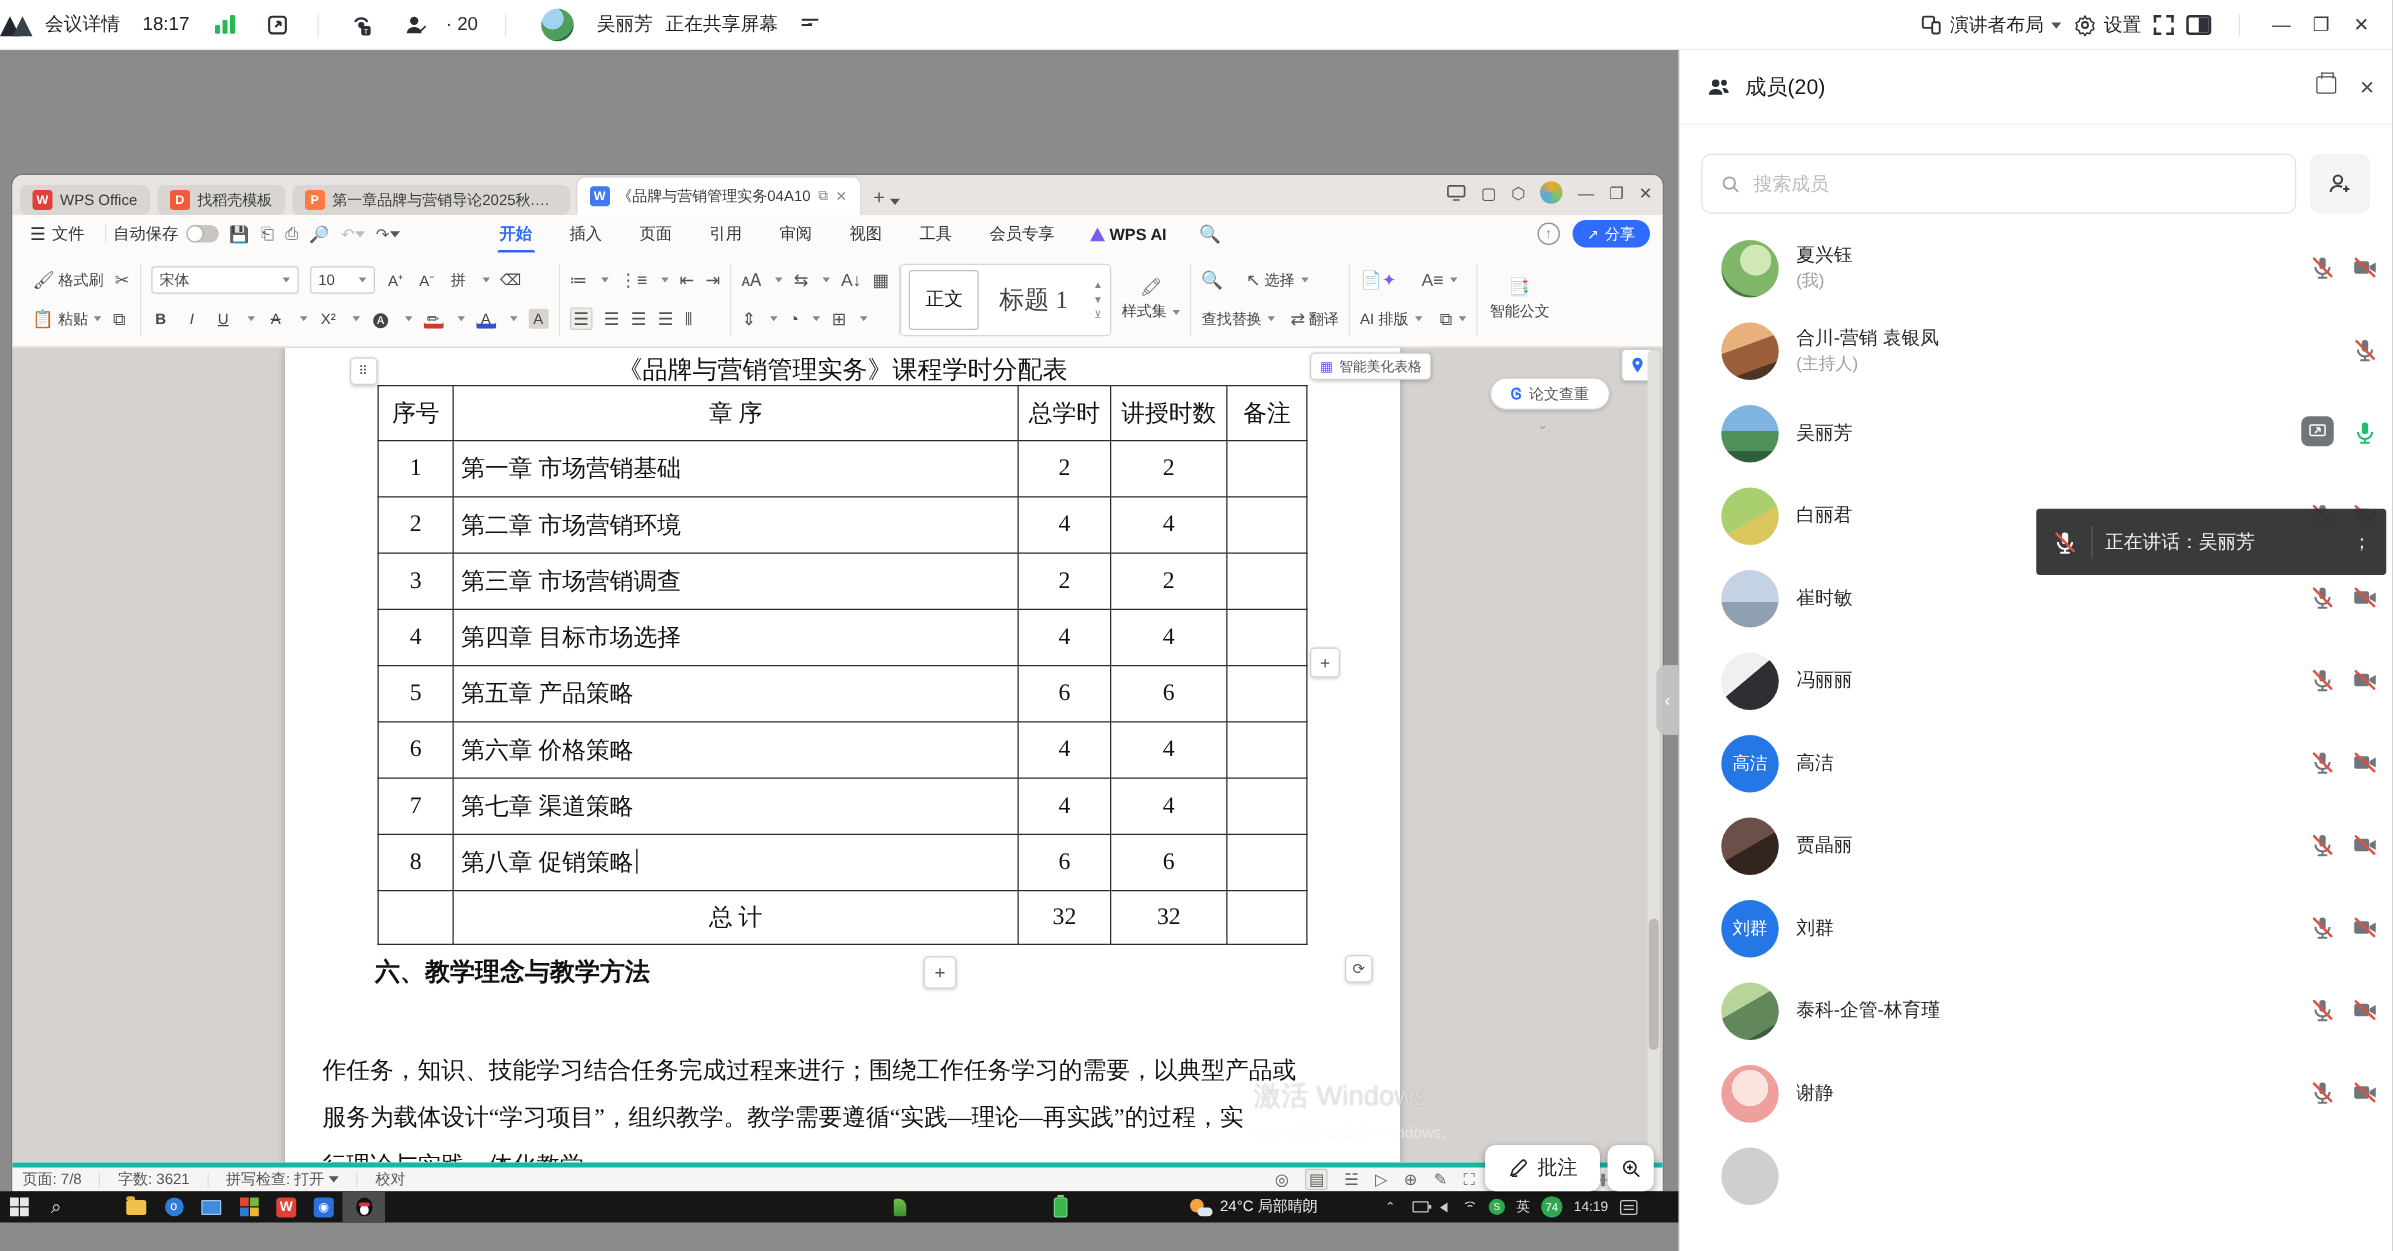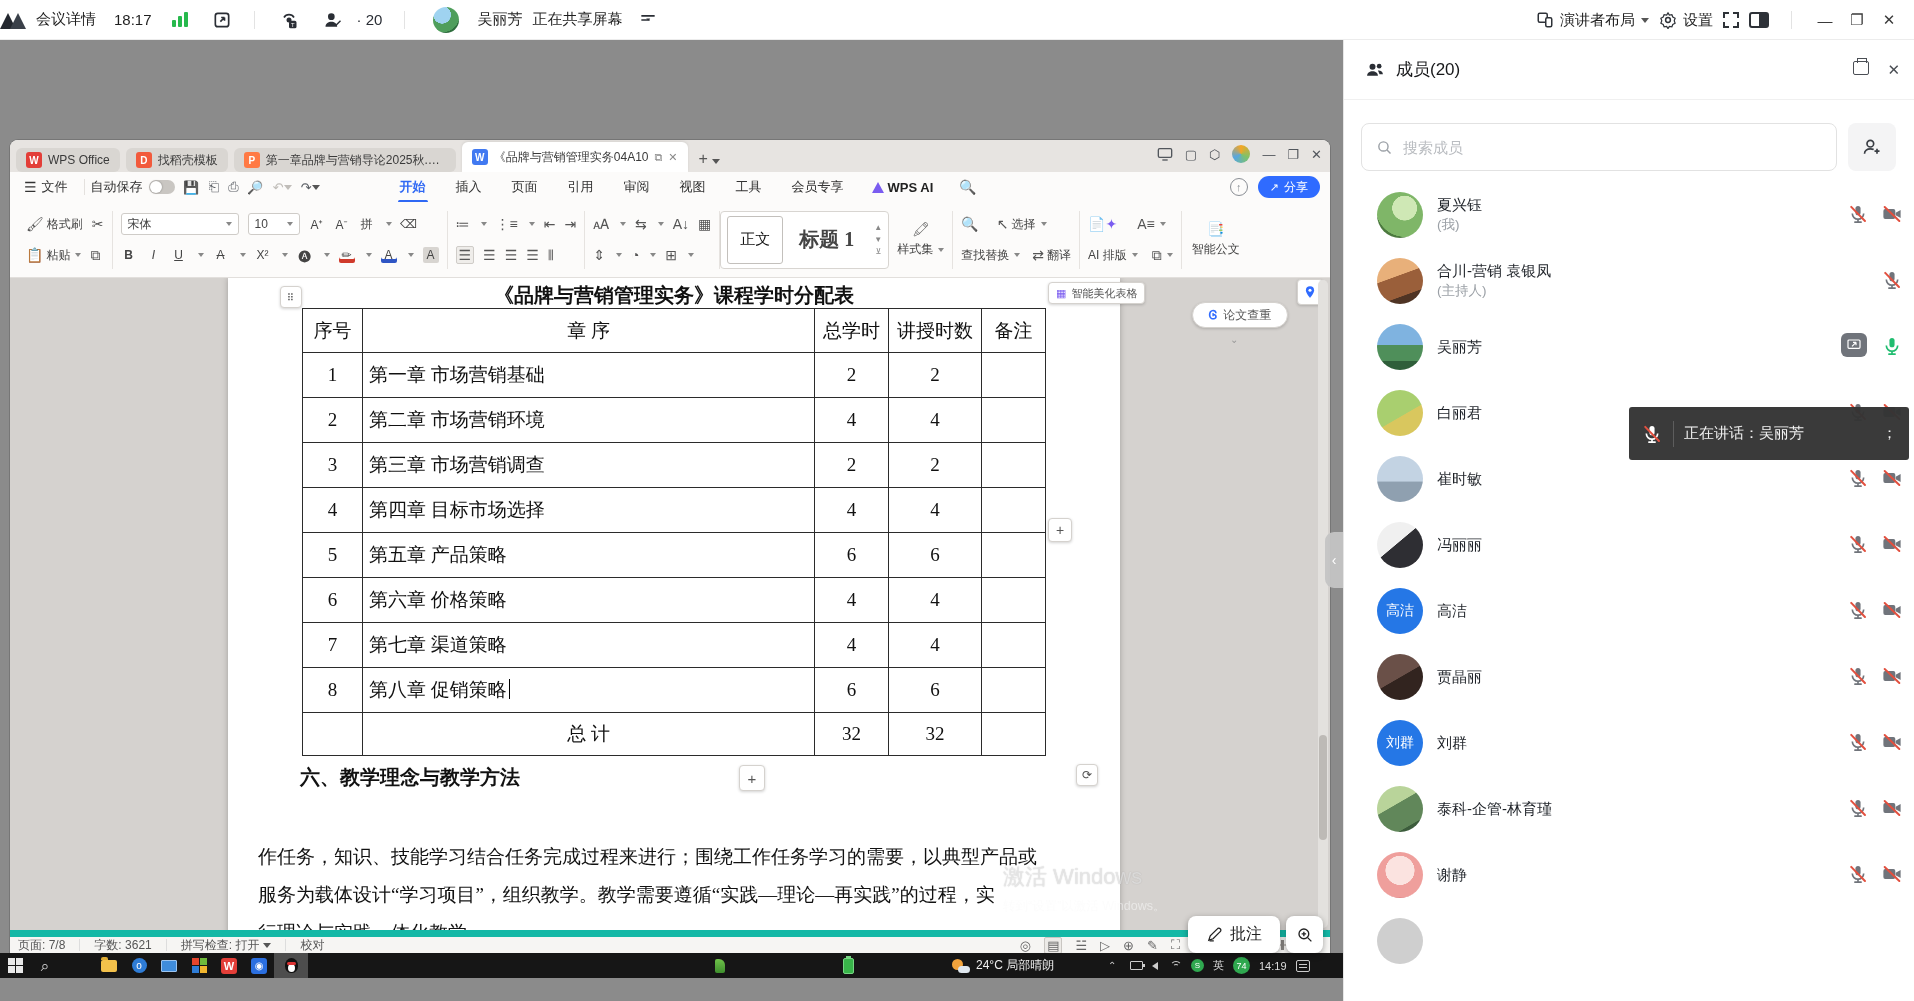--- a/index.html
+++ b/index.html
@@ -80,46 +80,46 @@
   .rbtn{display:flex;align-items:center;gap:3px;color:#444;white-space:nowrap}
   .rico{font-size:14px;color:#555}
   .dd{width:0;height:0;border-left:3.5px solid transparent;border-right:3.5px solid transparent;border-top:4px solid #888;display:inline-block;margin-left:2px}
   .fbox{border:1px solid #cfccc8;border-radius:3px;background:#fff;height:22px;display:flex;align-items:center;padding:0 6px;gap:6px}
   .bold{font-weight:bold}.ital{font-style:italic}.unde{text-decoration:underline}
   .chip{width:16px;height:16px;display:flex;align-items:center;justify-content:center;border-radius:2px}
   .red-u{box-shadow:inset 0 -4px 0 #d03a2b}.blue-u{box-shadow:inset 0 -4px 0 #2f55c4}.gray-bg{background:#d8d5d1}
   .stylebox{border:1px solid #d8d5d1;border-radius:4px;background:#fff;height:58px;display:flex;align-items:center;padding:4px 2px 4px 6px;gap:4px}
   .stcell{height:48px;display:flex;align-items:center;justify-content:center;padding:0 12px;border-radius:3px}
   .stcell.sel{border:1.5px solid #c3c0bc;font-size:15px}
-  .stcell.h1{font-size:20px;font-weight:bold;font-family:"Liberation Serif",serif}
+  .stcell.h1{font-size:20px;font-weight:normal;font-family:"Liberation Serif",serif}
   .spincol{display:flex;flex-direction:column;gap:3px;align-items:center;width:16px;color:#888;font-size:8px}
   .vlabel{display:flex;flex-direction:column;align-items:center;gap:4px}
 
   
   .docarea{position:absolute;left:0;top:138px;right:0;height:652px;background:#d5d2cf;overflow:hidden}
   .page{position:absolute;left:218px;top:0;width:892px;height:760px;background:#fff;box-shadow:0 0 6px rgba(0,0,0,.25)}
   .doc-serif{font-family:"Liberation Serif","DejaVu Serif",serif;color:#111}
-  .dtitle{position:absolute;left:0;top:4px;width:100%;text-align:center;font-size:20px;font-weight:bold}
+  .dtitle{position:absolute;left:0;top:4px;width:100%;text-align:center;font-size:20px;font-weight:normal}
   .dtable{position:absolute;left:74px;top:30px;border-collapse:collapse;table-layout:fixed}
   .dtable td,.dtable th{border:1px solid #2b2b2b;font-size:19px;font-weight:normal;text-align:center;overflow:hidden;white-space:nowrap}
   .dtable tr{height:45px}
   .dtable tr.hrow{height:44px}
   .dtable tr.trow{height:43px}
   .dtable td.chap{text-align:left;padding-left:6px}
   .cursorbar{display:inline-block;width:1px;height:20px;background:#000;vertical-align:-3px;margin-left:2px}
   .dheading{position:absolute;left:72px;top:486px;font-size:20px;font-weight:bold}
   .dpara{position:absolute;left:30px;width:834px;font-size:19px;line-height:38px;white-space:nowrap}
   .float-box{position:absolute;background:#fff;border:1px solid #d5d2ce;border-radius:4px;box-shadow:0 1px 3px rgba(0,0,0,.18);display:flex;align-items:center;justify-content:center;color:#555}
   .wm1{position:absolute;left:993px;top:584px;font-size:22px;color:rgba(250,250,250,.6);text-shadow:0 0 1px rgba(90,90,90,.4)}
   .wm2{position:absolute;left:993px;top:620px;font-size:12.5px;color:rgba(250,250,250,.55)}
   .vscroll{position:absolute;right:2px;top:2px;bottom:2px;width:10px;background:#e3e1de;border-radius:5px}
   .vthumb{position:absolute;left:1px;width:8px;height:105px;top:455px;background:#bdbab6;border-radius:4px}
 
   
-  .statusbar{position:absolute;left:0;bottom:0;right:0;height:23px;background:#f6f5f3;border-top:7px solid #14b8a6;display:flex;align-items:center;font-size:12px;color:#555;padding:0 8px;gap:14px}
+  .statusbar{position:absolute;left:0;bottom:0;right:0;height:23px;background:#f6f5f3;border-top:4px solid #14b8a6;display:flex;align-items:center;font-size:12px;color:#555;padding:0 8px;gap:14px}
   .sb-sep{width:1px;height:12px;background:#ddd}
   .sb-right{position:absolute;right:150px;display:flex;align-items:center;gap:13px;color:#666;font-size:13px}
   .sb-press{border:1px solid #c9c6c2;background:#eceae7;border-radius:2px;padding:0 2px}
   .zoomctl{position:absolute;right:8px;display:flex;align-items:center;gap:8px;color:#555}
   .zslider{width:44px;height:2px;background:#c2bfbb;position:relative}
   .zslider::after{content:"";position:absolute;left:18px;top:-4px;width:3px;height:10px;background:#8a8784}
 
   
   .taskbar{position:absolute;left:0;top:913px;width:1343px;height:25px;background:#161616;display:flex;align-items:center;z-index:5}
   .tk{height:25px;display:flex;align-items:center;justify-content:center;width:30px;flex:none}

